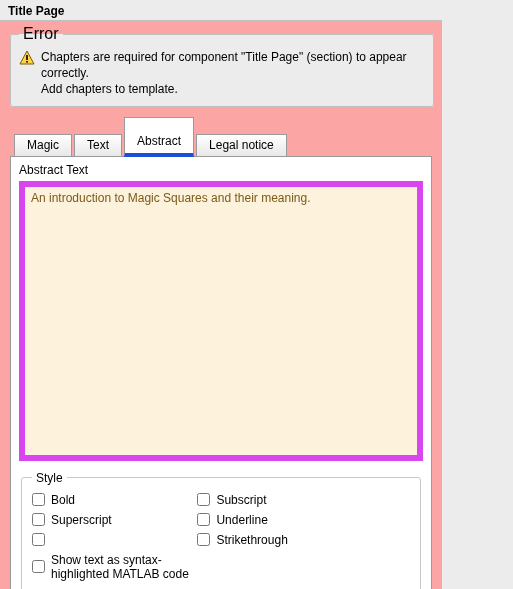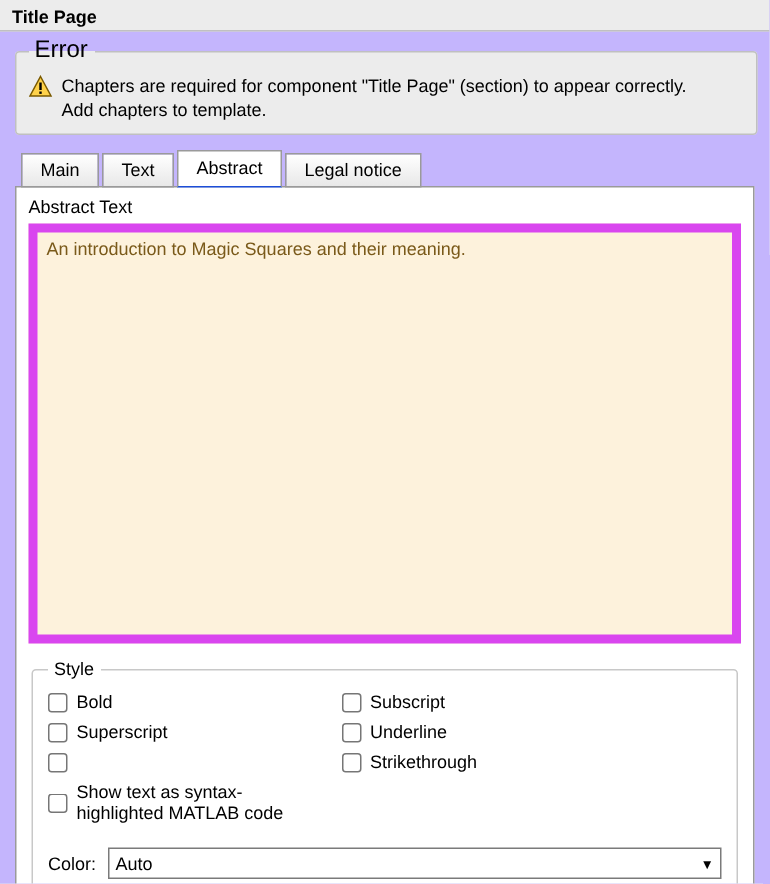--- a/index.html
+++ b/index.html
@@ -4,23 +4,23 @@
 <style>
   * { box-sizing: border-box; }
   html, body {
     margin: 0; padding: 0;
     font-family: "Segoe UI", Tahoma, Arial, sans-serif;
     font-size: 12px;
     background: #ececec;
     color: #000;
   }
   .container {
-    width: 513px;
+    width: 442px;
     height: 589px;
-    background: #c4b5fd;
+    background: #fca5a5;
     display: flex;
     flex-direction: column;
   }
   .header {
     font-weight: bold;
     font-size: 12px;
     padding: 4px 8px 2px 8px;
     background: #ececec;
     border-bottom: 1px solid #c0c0c0;
   }
@@ -62,22 +62,22 @@
     border-bottom: 1px solid #9a9a9a;
     background: linear-gradient(#ffffff, #e8e8e8);
     padding: 3px 12px 4px 12px;
     margin-right: 2px;
     font-size: 12px;
     cursor: default;
     position: relative;
   }
   .tab.active {
     background: #fff;
-    border-bottom: 1px solid #1d4ed8;
-    padding-top: 4px;
+    border-bottom: 4px solid #1d4ed8;
+    padding-top: 16px;
     padding-bottom: 5px;
     top: 0;
   }
   .tab-panel {
     margin: 0 10px 0 10px;
     border: 1px solid #9a9a9a;
     background: #fff;
     padding: 6px 8px 10px 8px;
     position: relative;
     z-index: 1;
@@ -165,21 +165,21 @@
         </svg>
       </span>
       <div class="error-text">
         <span>Chapters are required for component "Title Page" (section) to appear correctly.</span><br>
         <span>Add chapters to template.</span>
       </div>
     </div>
   </fieldset>
 
   <div class="tabs-row">
-    <div class="tab">Main</div>
+    <div class="tab">Magic</div>
     <div class="tab">Text</div>
     <div class="tab active">Abstract</div>
     <div class="tab">Legal notice</div>
   </div>
 
   <div class="tab-panel">
     <div class="abstract-label">Abstract Text</div>
     <div class="abstract-text">An introduction to Magic Squares and their meaning.</div>
 
     <fieldset class="style-fieldset">

